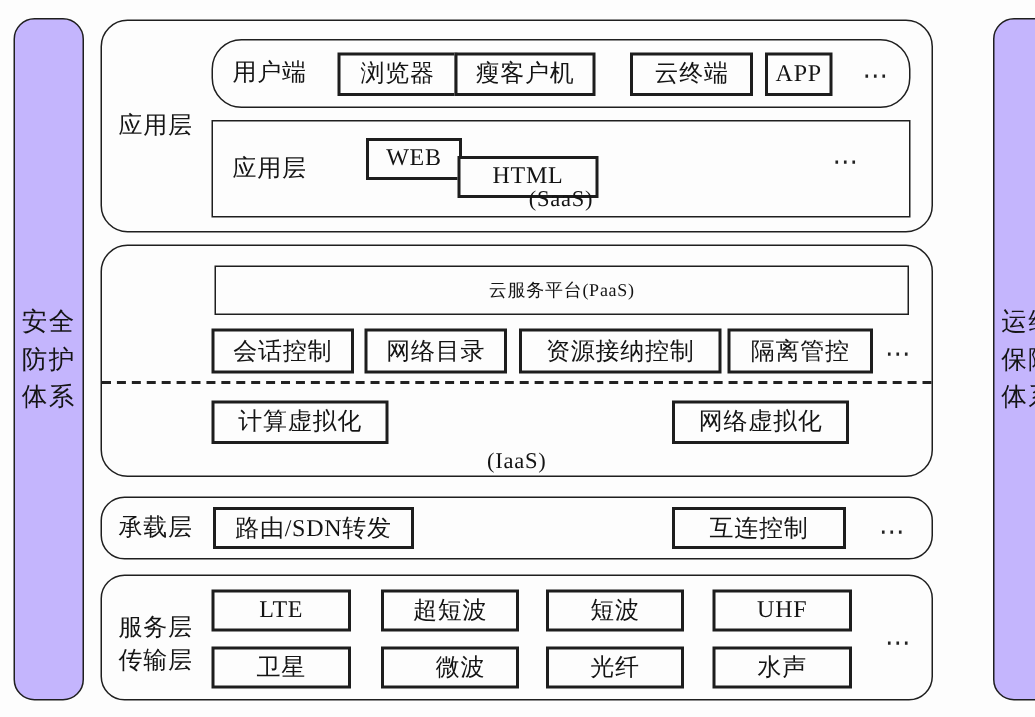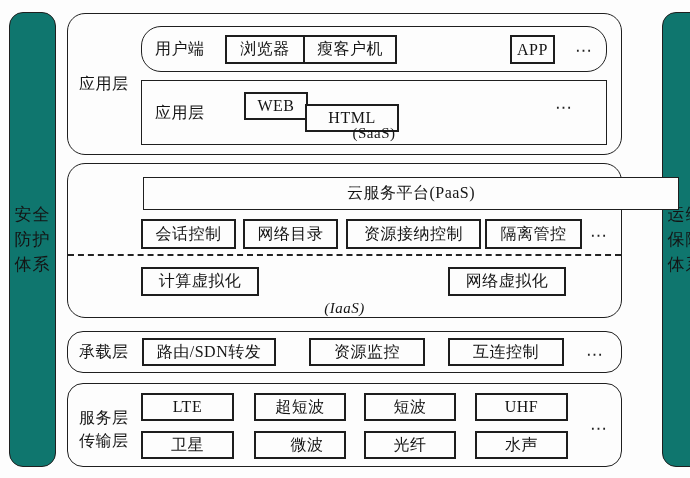--- a/index.html
+++ b/index.html
@@ -7,21 +7,21 @@
     width:690px;height:478px;position:relative;
     background:#fdfdfd;
     font-family:"Liberation Serif","DejaVu Serif",serif;
     color:#141414;
     overflow:hidden;
   }
   .vbar{
     position:absolute;top:12px;width:47px;height:455px;
     border:1.5px solid #1f1f1f;border-radius:14px;
     display:flex;flex-direction:column;align-items:center;justify-content:center;
-    box-sizing:border-box;background:#0f766e;
+    box-sizing:border-box;background:#c4b5fd;
   }
   .vbar span{font-size:17px;line-height:25px;letter-spacing:1px;white-space:nowrap;}
   .layer{
     position:absolute;left:67px;width:555px;
     border:1.5px solid #1f1f1f;border-radius:18px;
     box-sizing:border-box;background:#fdfdfd;
   }
   .layer-label{
     position:absolute;left:11px;top:50%;transform:translateY(-50%);
     font-size:16px;white-space:nowrap;letter-spacing:0.5px;
@@ -69,54 +69,54 @@
   <span>体系</span>
 </div>
 
 <div class="layer" style="top:13px;height:142px;">
   <div class="layer-label">应用层</div>
 
   <div class="bigbox" style="left:73px;top:12px;width:466px;height:46px;border-radius:20px;">
     <div class="inner-label">用户端</div>
     <div class="item" style="left:83px;top:8px;width:80px;height:29px;">浏览器</div>
     <div class="item" style="left:161px;top:8px;width:94px;height:29px;">瘦客户机</div>
+    <div class="item" style="left:278px;top:8px;width:82px;height:29px;">云终端</div>
     <div class="item" style="left:368px;top:8px;width:45px;height:29px;">APP</div>
     <div class="more" style="left:433px;top:15px;">⋯</div>
   </div>
 
   <div class="bigbox" style="left:73px;top:66px;width:466px;height:65px;">
     <div class="inner-label">应用层</div>
     <div class="item" style="left:85px;top:11px;width:64px;height:28px;margin-left:17px;">WEB</div>
     <div class="item" style="left:163px;top:11px;width:94px;height:28px;margin-top:12px;">HTML</div>
     <div class="more" style="left:413px;top:18px;">⋯</div>
     <div class="caption" style="top:44px;">(SaaS)</div>
   </div>
 </div>
 
 <div class="layer" style="top:163px;height:155px;">
   <div class="dashline" style="top:90px;"></div>
   <div class="srv-label">服务层</div>
 
-  <div class="bigbox" style="left:75px;top:13px;width:536px;height:33px;display:flex;align-items:center;justify-content:center;font-size:16px;letter-spacing:0.5px;">云服务平台(PaaS)</div>
+  <div class="bigbox" style="left:75px;top:13px;width:463px;height:33px;display:flex;align-items:center;justify-content:center;font-size:12px;letter-spacing:0.5px;">云服务平台(PaaS)</div>
 
   <div class="item" style="left:73px;top:55px;width:95px;height:30px;">会话控制</div>
   <div class="item" style="left:175px;top:55px;width:95px;height:30px;">网络目录</div>
   <div class="item" style="left:278px;top:55px;width:135px;height:30px;">资源接纳控制</div>
   <div class="item" style="left:417px;top:55px;width:97px;height:30px;">隔离管控</div>
   <div class="more" style="left:522px;top:63px;">⋯</div>
 
   <div class="item" style="left:73px;top:103px;width:118px;height:29px;">计算虚拟化</div>
   <div class="item" style="left:380px;top:103px;width:118px;height:29px;">网络虚拟化</div>
-  <div class="caption" style="top:136px;font-style:italic;">(IaaS)</div>
+  <div class="caption" style="top:136px;">(IaaS)</div>
 </div>
 
 <div class="layer" style="top:331px;height:42px;border-radius:16px;">
   <div class="layer-label">承载层</div>
   <div class="item" style="left:74px;top:6px;width:134px;height:28px;">路由/SDN转发</div>
-  <div class="item" style="left:241px;top:6px;width:116px;height:28px;">资源监控</div>
   <div class="item" style="left:380px;top:6px;width:116px;height:28px;">互连控制</div>
   <div class="more" style="left:518px;top:14px;">⋯</div>
 </div>
 
 <div class="layer" style="top:383px;height:84px;border-radius:16px;">
   <div class="layer-label" style="top:57px;transform:translateY(-50%);">传输层</div>
 
   <div class="item" style="left:73px;top:9px;width:93px;height:28px;">LTE</div>
   <div class="item" style="left:186px;top:9px;width:92px;height:28px;">超短波</div>
   <div class="item" style="left:296px;top:9px;width:92px;height:28px;">短波</div>

